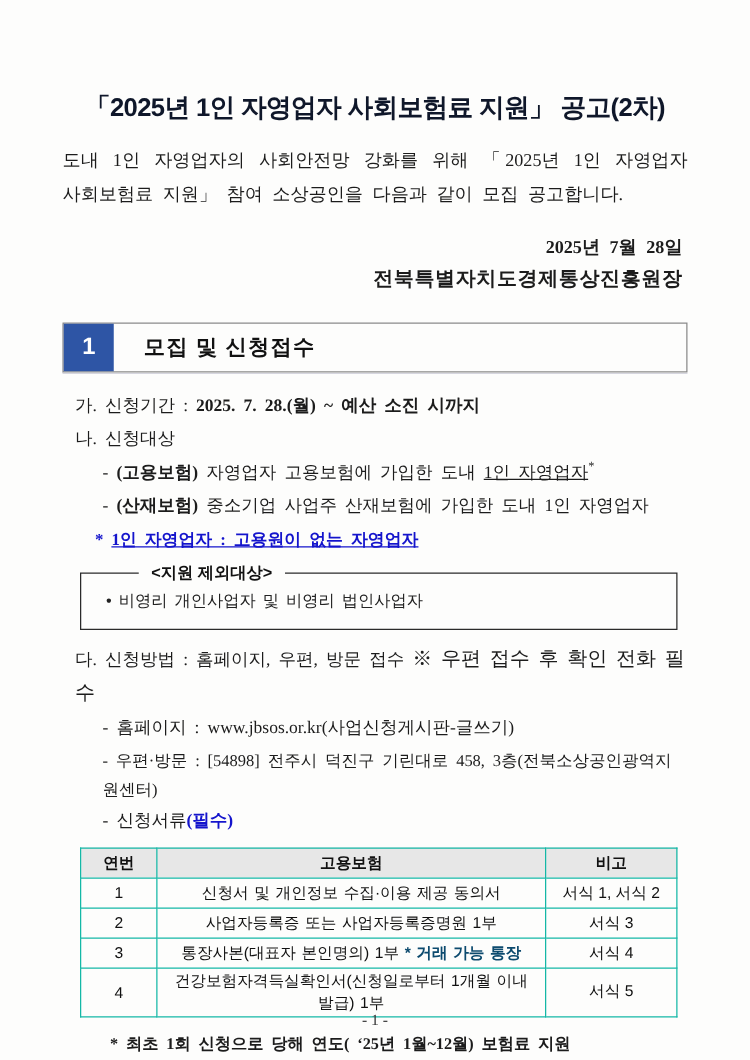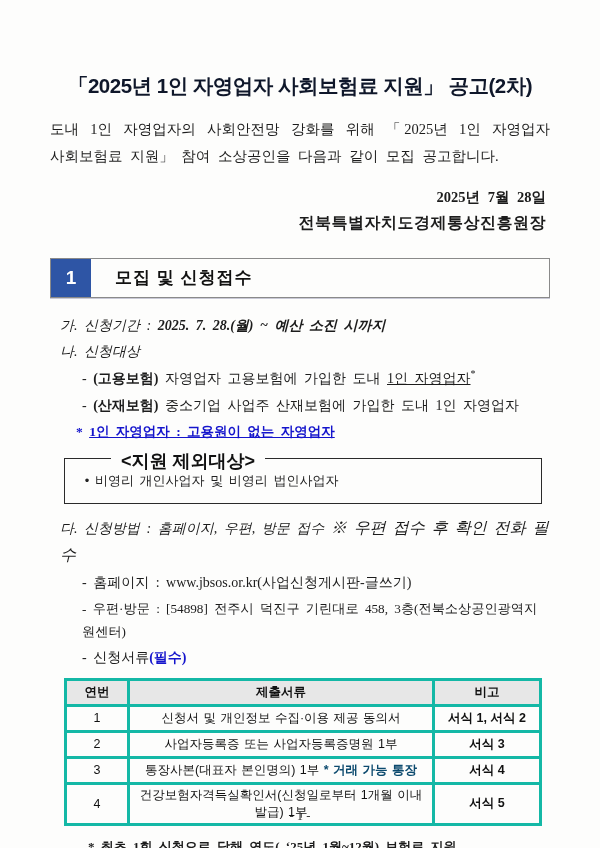--- a/index.html
+++ b/index.html
@@ -77,21 +77,21 @@
     align-items: center;
     padding-left: 24px;
     font-family: "Liberation Sans", sans-serif;
     font-weight: 900;
     font-size: 17px;
     letter-spacing: 1px;
     color: #111;
   }
   .content { margin-top: 16px; font-size: 14px; }
   .line { line-height: 1.7; word-spacing: 3px; margin-top: 3px; }
-  .indent-0 { padding-left: 10px; font-style: italic; }
+  .indent-0 { padding-left: 10px; }
   .indent-1 { padding-left: 32px; }
   .indent-2 { padding-left: 26px; }
   b.strong { font-weight: bold; }
   .blue { color: #1414cc; }
   .red { color: #0c4a6e; font-weight: bold; }
   .u { text-decoration: underline; }
   sup.star { font-size: 10px; vertical-align: super; line-height: 0; }
   .blue-note {
     font-weight: bold;
     font-size: 13.5px;
@@ -105,21 +105,21 @@
     padding: 12px 10px 6px 14px;
   }
   .exclusion-legend {
     position: absolute;
     top: -10px;
     left: 46px;
     background: #fdfdfc;
     padding: 0 10px;
     font-family: "Liberation Sans", sans-serif;
     font-weight: bold;
-    font-size: 18px;
+    font-size: 13px;
     color: #111;
   }
   .exclusion-bullet {
     font-family: "Liberation Sans", sans-serif;
     font-size: 13px;
     line-height: 1.55;
     margin-bottom: 6px;
     word-spacing: 2px;
     color: #222;
   }
@@ -127,32 +127,32 @@
   .method-note { font-size: 16px; text-align: center; }
   .docs-table {
     margin: 8px 2px 10px 14px;
     width: 478px;
     border-collapse: collapse;
     font-family: "Liberation Sans", sans-serif;
     font-size: 12.5px;
     color: #111;
   }
   .docs-table th, .docs-table td {
-    border: 3px solid #14b8a6;
+    border: 1px solid #14b8a6;
     padding: 2px 6px;
     height: 19px;
   }
   .docs-table th {
     background: #e7e7e7;
     font-weight: bold;
     text-align: center;
   }
   .col-no { width: 48px; text-align: center; }
   .col-doc { text-align: center; word-spacing: 1px; }
-  .col-note { width: 92px; text-align: center; white-space: nowrap; font-weight: bold; }
+  .col-note { width: 92px; text-align: center; white-space: nowrap; }
   .footnote {
     padding-left: 38px;
     font-size: 13px;
     font-weight: bold;
     line-height: 1.75;
     word-spacing: 3px;
   }
   .page-number {
     position: absolute;
     bottom: 24px;
@@ -223,21 +223,21 @@
     </div>
 
     <div class="line indent-1">
       <span>- 신청서류</span><b class="strong blue">(필수)</b>
     </div>
 
     <table class="docs-table">
       <thead>
         <tr>
           <th class="col-no">연번</th>
-          <th class="col-doc" style="text-align:center">제출서류</th>
+          <th class="col-doc" style="text-align:center">고용보험</th>
           <th class="col-note">비고</th>
         </tr>
       </thead>
       <tbody>
         <tr>
           <td class="col-no">1</td>
           <td class="col-doc"><span>신청서 및 개인정보 수집·이용 제공 동의서</span><span class="red"></span></td>
           <td class="col-note">서식 1, 서식 2</td>
         </tr>
         <tr>

